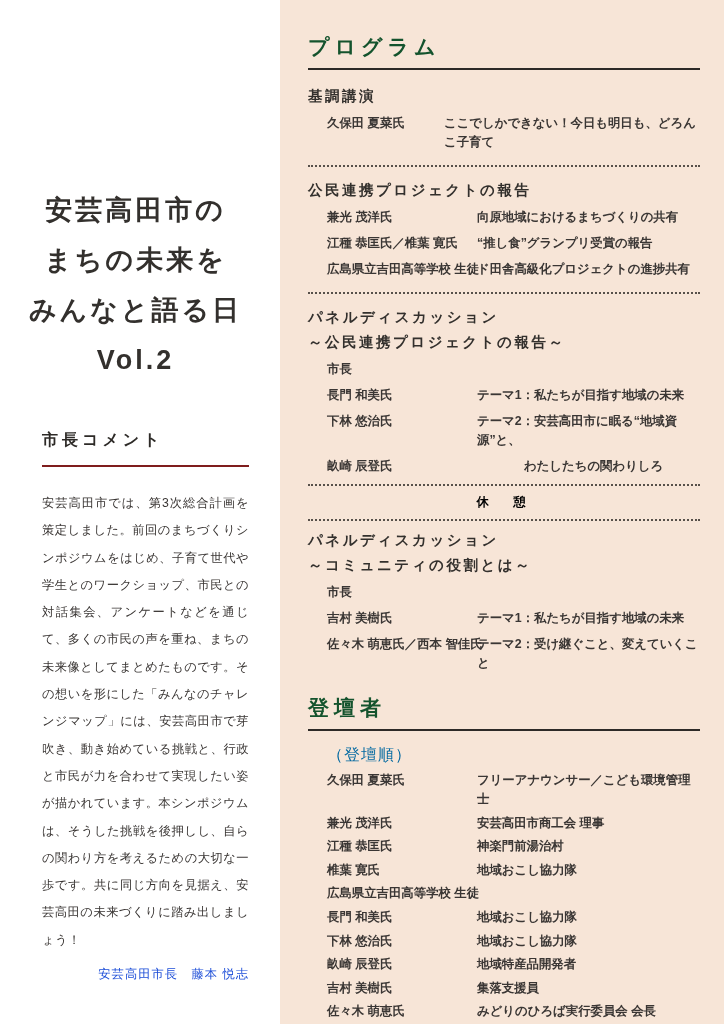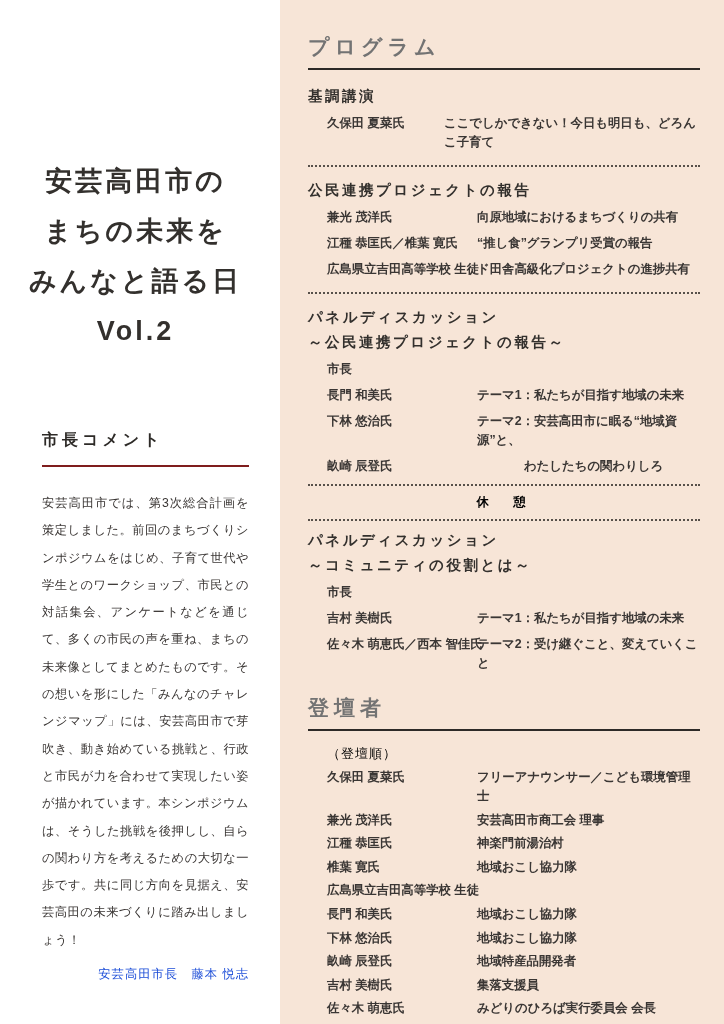--- a/index.html
+++ b/index.html
@@ -10,21 +10,21 @@
     font-family:"Liberation Sans","DejaVu Sans",sans-serif;
     color:#3a3634;
     overflow:hidden;
   }
   
   .left-col {
     position:absolute; left:0; top:0; width:280px; height:1024px;
     background:#ffffff;
   }
   .title-block {
-    position:absolute; top:156px; left:0; width:271px;
+    position:absolute; top:185px; left:0; width:271px;
     text-align:center;
     font-size:27px; font-weight:600; letter-spacing:3px;
     line-height:50px; color:#33302d;
   }
   .mayor {
     position:absolute; top:430px; left:42px; width:207px;
   }
   .mayor-heading {
     font-size:16px; font-weight:700; letter-spacing:4px;
     color:#2d2a27; margin:0; padding-bottom:14px;
@@ -39,21 +39,21 @@
     letter-spacing:1px; color:#1d4ed8;
   }
   
   .right-col {
     position:absolute; left:280px; top:0; width:444px; height:1024px;
     background:#f7e5d7; box-sizing:border-box;
     padding:34px 24px 0 28px;
   }
   .col-heading {
     font-size:21px; font-weight:700; letter-spacing:5px;
-    color:#737373; margin:0; padding-bottom:9px;
+    color:#14532d; margin:0; padding-bottom:9px;
     border-bottom:2.5px solid #2d2a27; line-height:1.2;
   }
   .col-heading.mt { margin-top:22px; }
   .sect { }
   .sect-title {
     font-size:14.5px; font-weight:700; letter-spacing:2.5px;
     line-height:22px; color:#33302d; margin:0 0 3px;
   }
   .row {
     display:flex; align-items:flex-start;
@@ -64,22 +64,22 @@
   .row .name.w-narrow { width:117px; }
   .row .desc { flex:1; font-weight:600; }
   .desc-indent { padding-left:47px; }
   .dots { border:0; border-top:2px dotted #57504a; margin:13px 0 12px; }
   .dots.tight { margin:8px 0; }
   .break-row {
     text-align:center; font-size:12.4px; font-weight:700;
     letter-spacing:6px; margin:2px 0; color:#000000;
   }
   .note-row {
-    padding-left:19px; font-size:13px; margin:14px 0 4px;
-    letter-spacing:1px; color:#000000;
+    padding-left:19px; font-size:16px; margin:14px 0 4px;
+    letter-spacing:1px; color:#0369a1;
   }
   .sp .row { margin:4.6px 0; }
   .sect.first { margin-top:15px; }
 </style>
 </head>
 <body>
 
 <div class="page">
 
   <div class="left-col">

